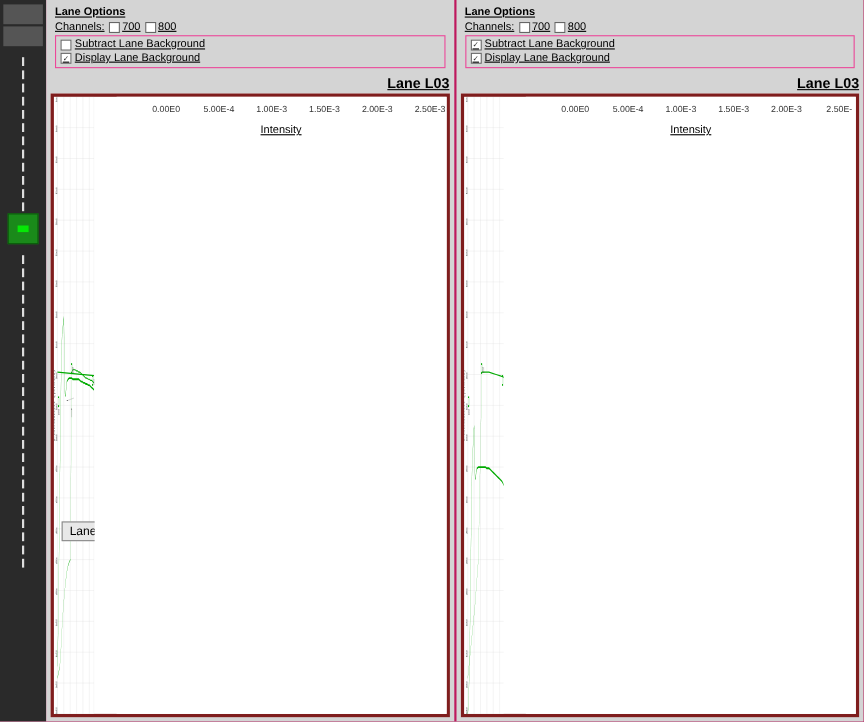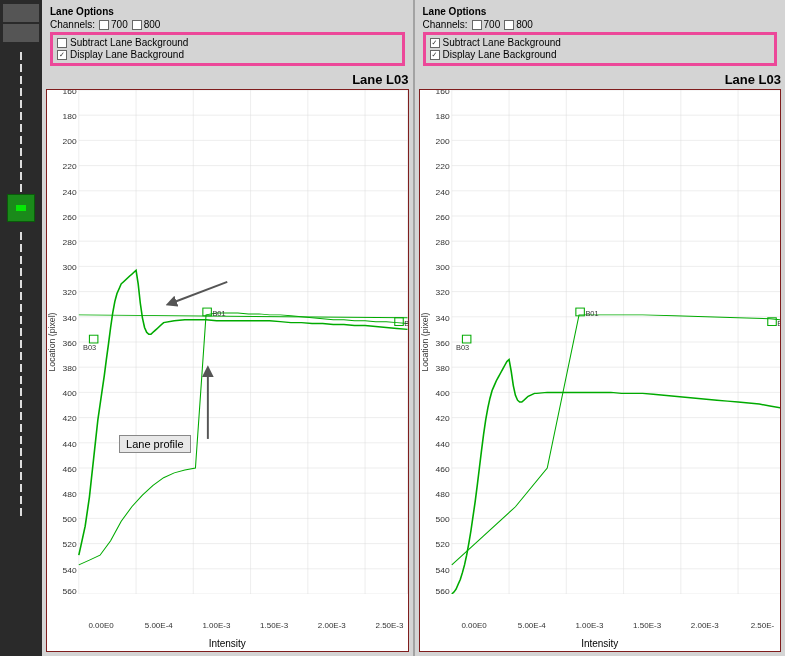--- a/index.html
+++ b/index.html
@@ -52,21 +52,22 @@
       display: flex;
       align-items: center;
       justify-content: center;
     }
 
     
     .main-content {
       flex: 1;
       display: flex;
       flex-direction: column;
-      background: #a3a3a3;
+      background: #be185d;
+      text-decoration: underline;
     }
 
     
     .panels {
       display: flex;
       flex: 1;
       gap: 2px;
     }
 
     .panel {
@@ -114,21 +115,21 @@
       justify-content: center;
       font-size: 8px;
     }
     .checkbox-sq.checked::after {
       content: '✓';
       font-size: 7px;
       color: #333;
     }
 
     .options-box {
-      border: 3px solid #ec4899;
+      border: 1px solid #ec4899;
       padding: 2px 4px;
       background: #d4d4d4;
     }
 
     .option-row {
       display: flex;
       align-items: center;
       gap: 3px;
       font-size: 10px;
       margin-bottom: 1px;
@@ -152,24 +153,23 @@
       text-align: right;
       font-size: 13px;
       font-weight: bold;
       margin: 2px 0;
     }
 
     
     .chart-container {
       flex: 1;
       background: #fff;
-      border: 1px solid #7f1d1d;
+      border: 3px solid #7f1d1d;
       position: relative;
       display: flex;
-      flex-direction: column;
       gap: 20px;
     }
 
     .chart-inner {
       flex: 1;
       position: relative;
       overflow: hidden;
     }
 
     .chart-svg {

